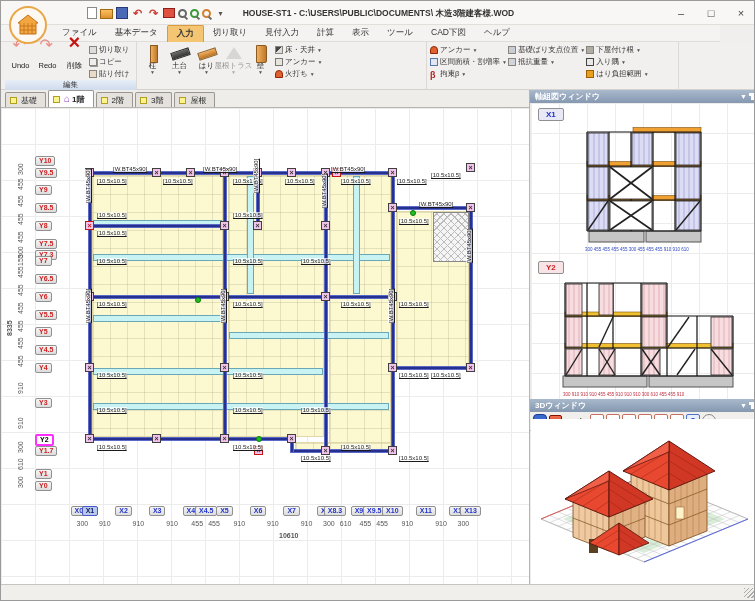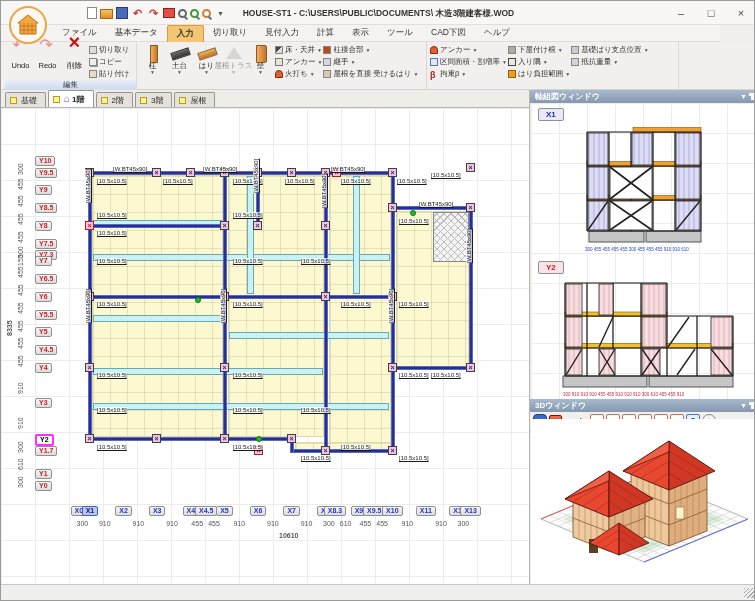--- a/index.html
+++ b/index.html
@@ -247,37 +247,20 @@
             <span class="sic sic-anchor"></span>
             <span class="slbl">アンカー</span>
             <span class="drop">▼</span>
           </div>
           <div class="smallbtn">
             <span class="sic sic-hibachi"></span>
             <span class="slbl">火打ち</span>
             <span class="drop">▼</span>
           </div>
         </div>
-        <div class="smallcol">
-          <div class="smallbtn">
-            <span class="sic sic-joint"></span>
-            <span class="slbl">柱接合部</span>
-            <span class="drop">▼</span>
-          </div>
-          <div class="smallbtn">
-            <span class="sic sic-splice"></span>
-            <span class="slbl">継手</span>
-            <span class="drop">▼</span>
-          </div>
-          <div class="smallbtn">
-            <span class="sic sic-roofbeam"></span>
-            <span class="slbl">屋根を直接 受けるはり</span>
-            <span class="drop">▼</span>
-          </div>
-        </div>
       </div>
       <div class="rgroup" style="width: 252px;">
         <div class="smallcol">
           <div class="smallbtn">
             <span class="sic sic-hibachi-range"></span>
             <span class="slbl">アンカー</span>
             <span class="drop">▼</span>
           </div>
           <div class="smallbtn">
             <span class="sic sic-area-rate"></span>
@@ -285,44 +268,44 @@
             <span class="drop">▼</span>
           </div>
           <div class="smallbtn">
             <span class="sic sic-beta"></span>
             <span class="slbl">拘束β</span>
             <span class="drop">▼</span>
           </div>
         </div>
         <div class="smallcol">
           <div class="smallbtn">
+            <span class="sic sic-foundation-support"></span>
+            <span class="slbl">基礎ばり支点位置</span>
+            <span class="drop">▼</span>
+          </div>
+          <div class="smallbtn">
+            <span class="sic sic-resist-weight"></span>
+            <span class="slbl">抵抗重量</span>
+            <span class="drop">▼</span>
+          </div>
+        </div>
+        <div class="smallcol">
+          <div class="smallbtn">
             <span class="sic sic-lower-roof"></span>
             <span class="slbl">下屋付け根</span>
             <span class="drop">▼</span>
           </div>
           <div class="smallbtn">
             <span class="sic sic-corner"></span>
             <span class="slbl">入り隅</span>
             <span class="drop">▼</span>
           </div>
           <div class="smallbtn">
             <span class="sic sic-beam-range"></span>
             <span class="slbl">はり負担範囲</span>
-            <span class="drop">▼</span>
-          </div>
-        </div>
-        <div class="smallcol">
-          <div class="smallbtn">
-            <span class="sic sic-foundation-support"></span>
-            <span class="slbl">基礎ばり支点位置</span>
-            <span class="drop">▼</span>
-          </div>
-          <div class="smallbtn">
-            <span class="sic sic-resist-weight"></span>
-            <span class="slbl">抵抗重量</span>
             <span class="drop">▼</span>
           </div>
         </div>
       </div>
     </div>
 
   <div id="tabbar">
       <div class="ftab">
         <span class="sq"></span>
         <span class="tl">基礎</span>

